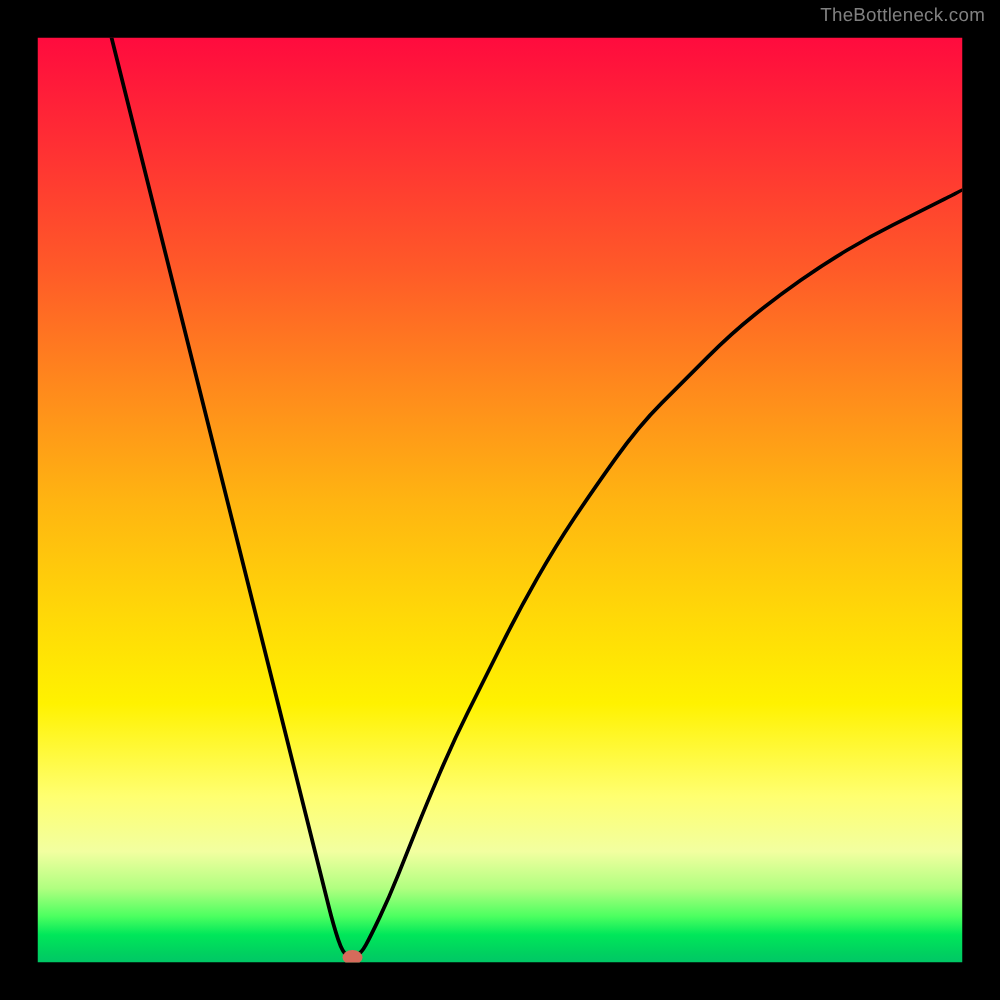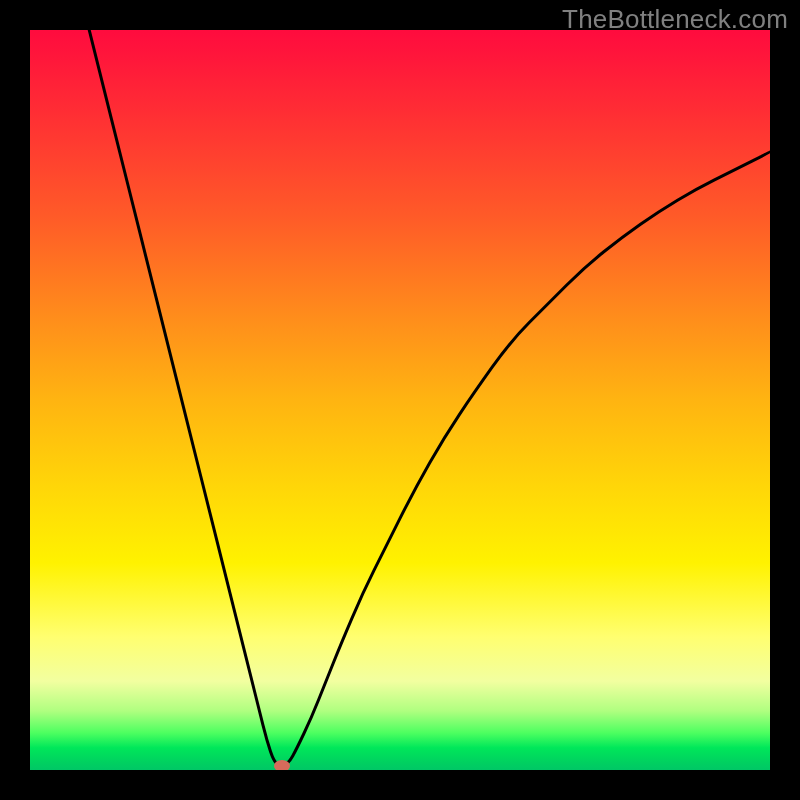--- a/index.html
+++ b/index.html
@@ -44,21 +44,21 @@
       #00e75a 97%,
       #00d060 99%,
       #00c766 100%
     );
   }
   .watermark {
     position: absolute;
     top: 4px;
     right: 12px;
     color: #808080;
-    font-size: 26px;
+    font-size: 15px;
     font-weight: 500;
     letter-spacing: 0.2px;
     user-select: none;
   }
   svg.curve {
     position: absolute;
     inset: 0;
   }
   .marker {
     position: absolute;

